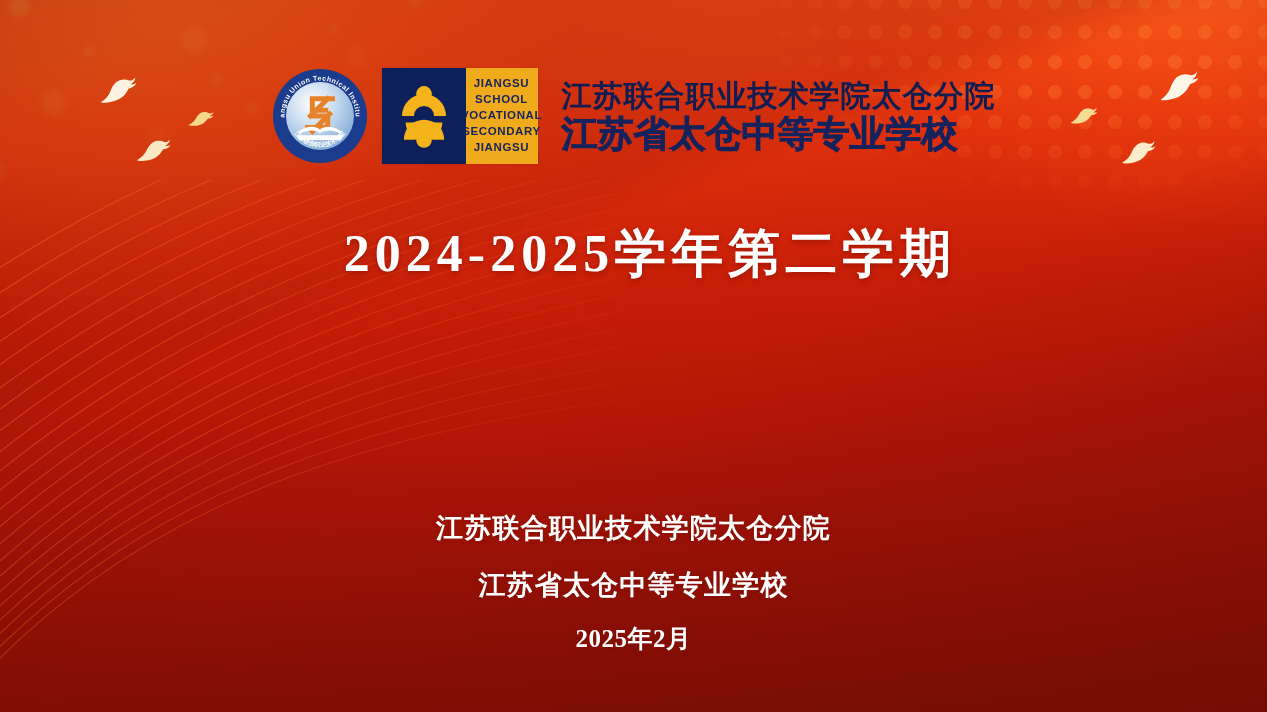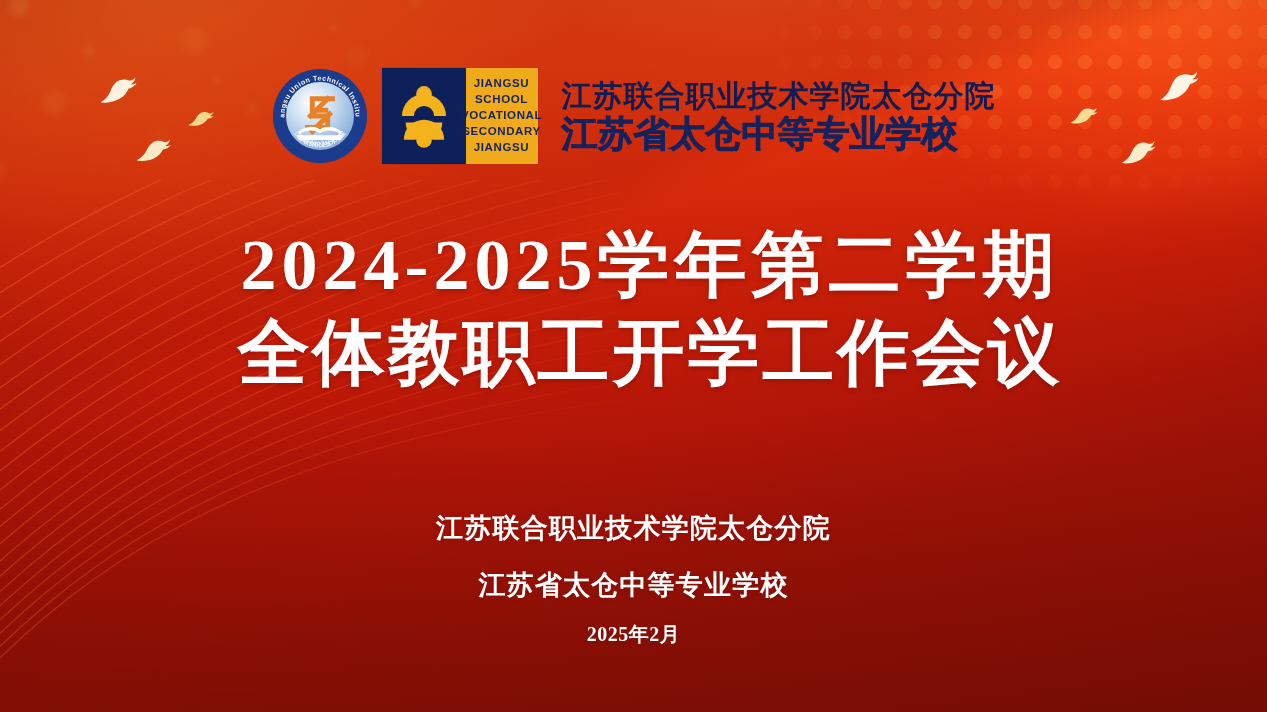--- a/index.html
+++ b/index.html
@@ -188,21 +188,21 @@
 
   
   .title-block {
     position: absolute;
     left: 0; right: 0;
     top: 222px;
     text-align: center;
   }
   .title-line {
     color: #ffffff;
-    font-size: 72px;
+    font-size: 52px;
     line-height: 1.22;
     font-weight: 700;
     letter-spacing: 3px;
     font-family: "Liberation Serif", "DejaVu Serif", serif;
     text-shadow: 0 2px 5px rgba(110,10,4,0.45);
     white-space: nowrap;
     margin-left: 33px;
   }
   .title-line.l1 { letter-spacing: 5px; }
 
@@ -216,21 +216,21 @@
   .sub-line {
     color: #ffffff;
     font-family: "Liberation Serif", "DejaVu Serif", serif;
     font-weight: 700;
     font-size: 27px;
     line-height: 2.1;
     letter-spacing: 1.2px;
     text-shadow: 0 1px 4px rgba(110,10,4,0.40);
     white-space: nowrap;
   }
-  .sub-line.date { font-size: 20px; letter-spacing: 0.5px; }
+  .sub-line.date { font-size: 25px; letter-spacing: 0.5px; }
 </style>
 </head>
 <body>
 
 <div id="slide">
 
   <div class="bg-base"></div>
   <div class="bg-glow-left"></div>
   <div class="bg-glow-right"></div>
   <div class="bg-bokeh"></div>
@@ -366,21 +366,20 @@
     </div>
 
     <div class="school-names">
       <div class="school-name-cn1">江苏联合职业技术学院太仓分院</div>
       <div class="school-name-cn2">江苏省太仓中等专业学校</div>
     </div>
   </div>
 
   <div class="title-block">
     <div class="title-line l1">2024-2025学年第二学期</div>
-    <div class="title-line l2">全体教职工开学工作会议</div>
   </div>
 
   <div class="subtitle-block">
     <div class="sub-line">江苏联合职业技术学院太仓分院</div>
     <div class="sub-line">江苏省太仓中等专业学校</div>
     <div class="sub-line date">2025年2月</div>
   </div>
 
 </div>
 

